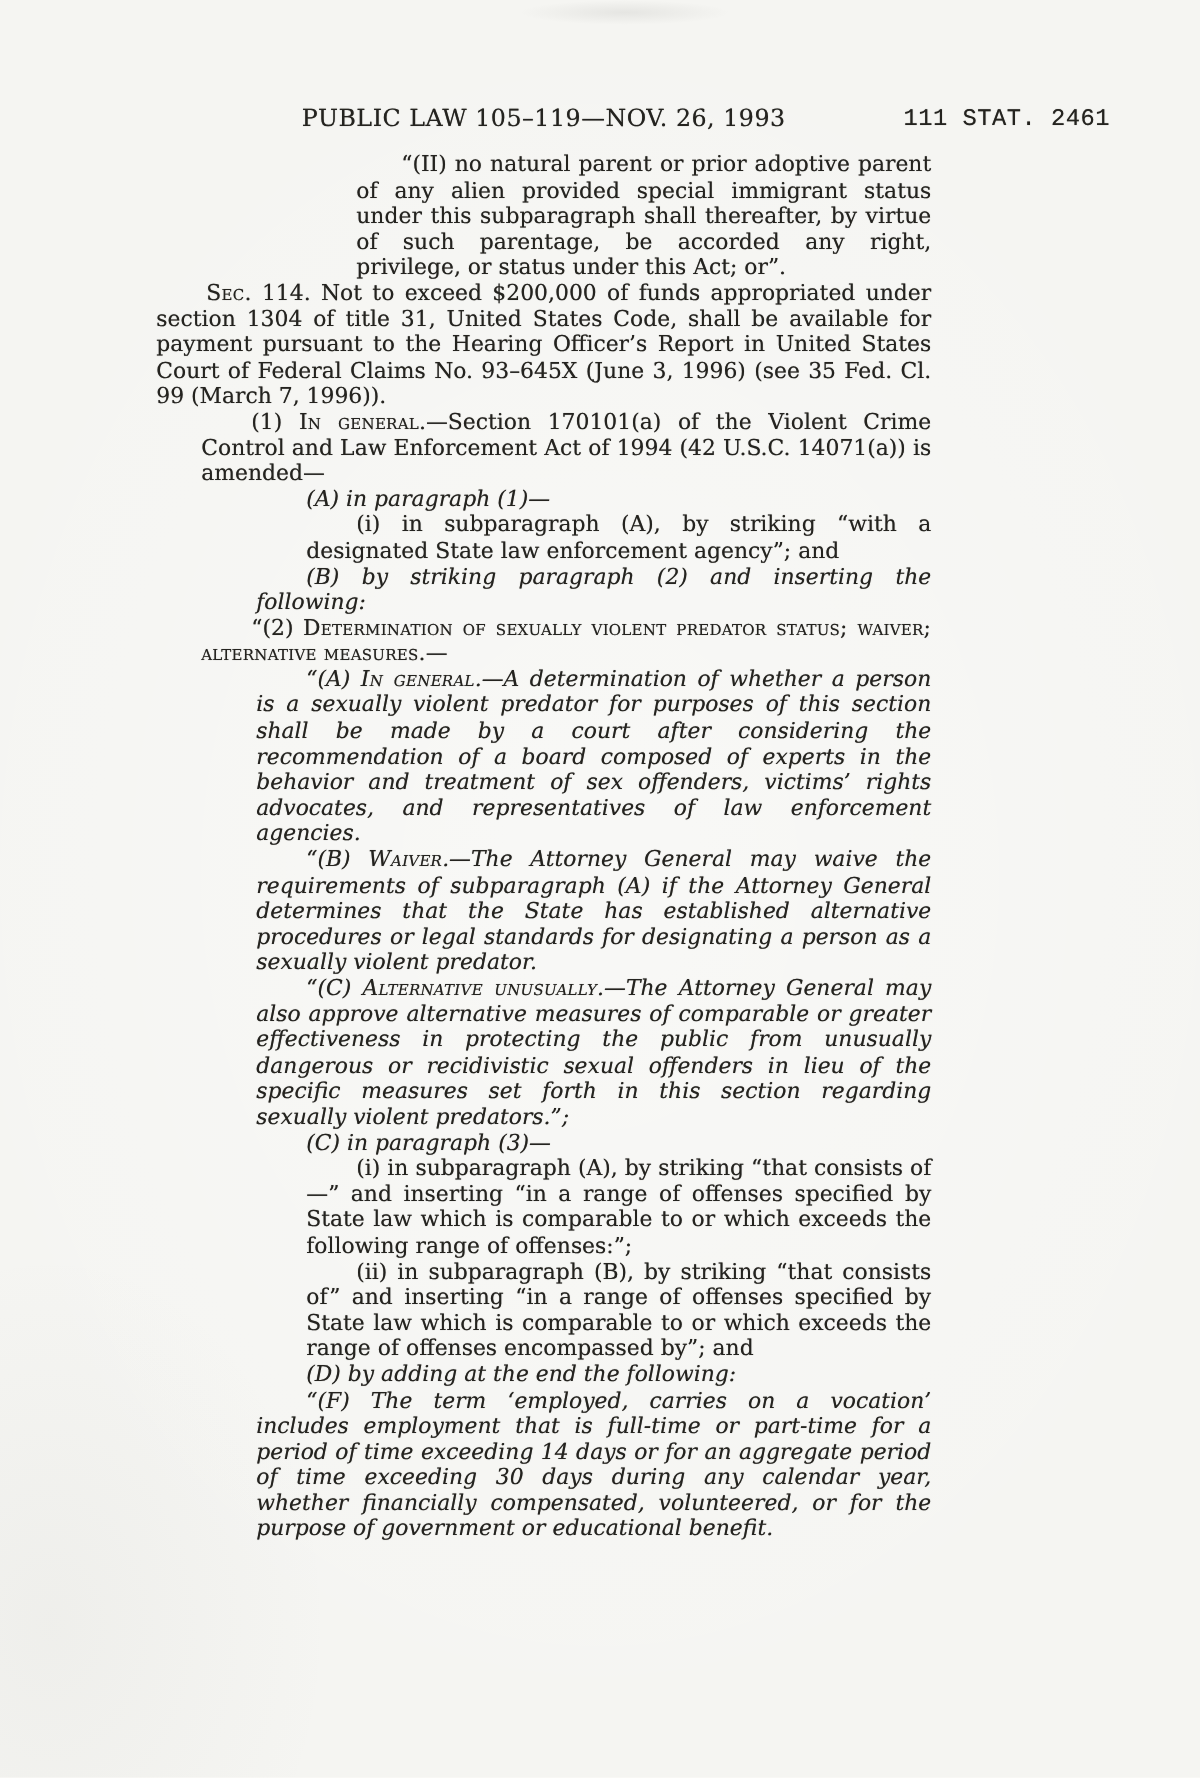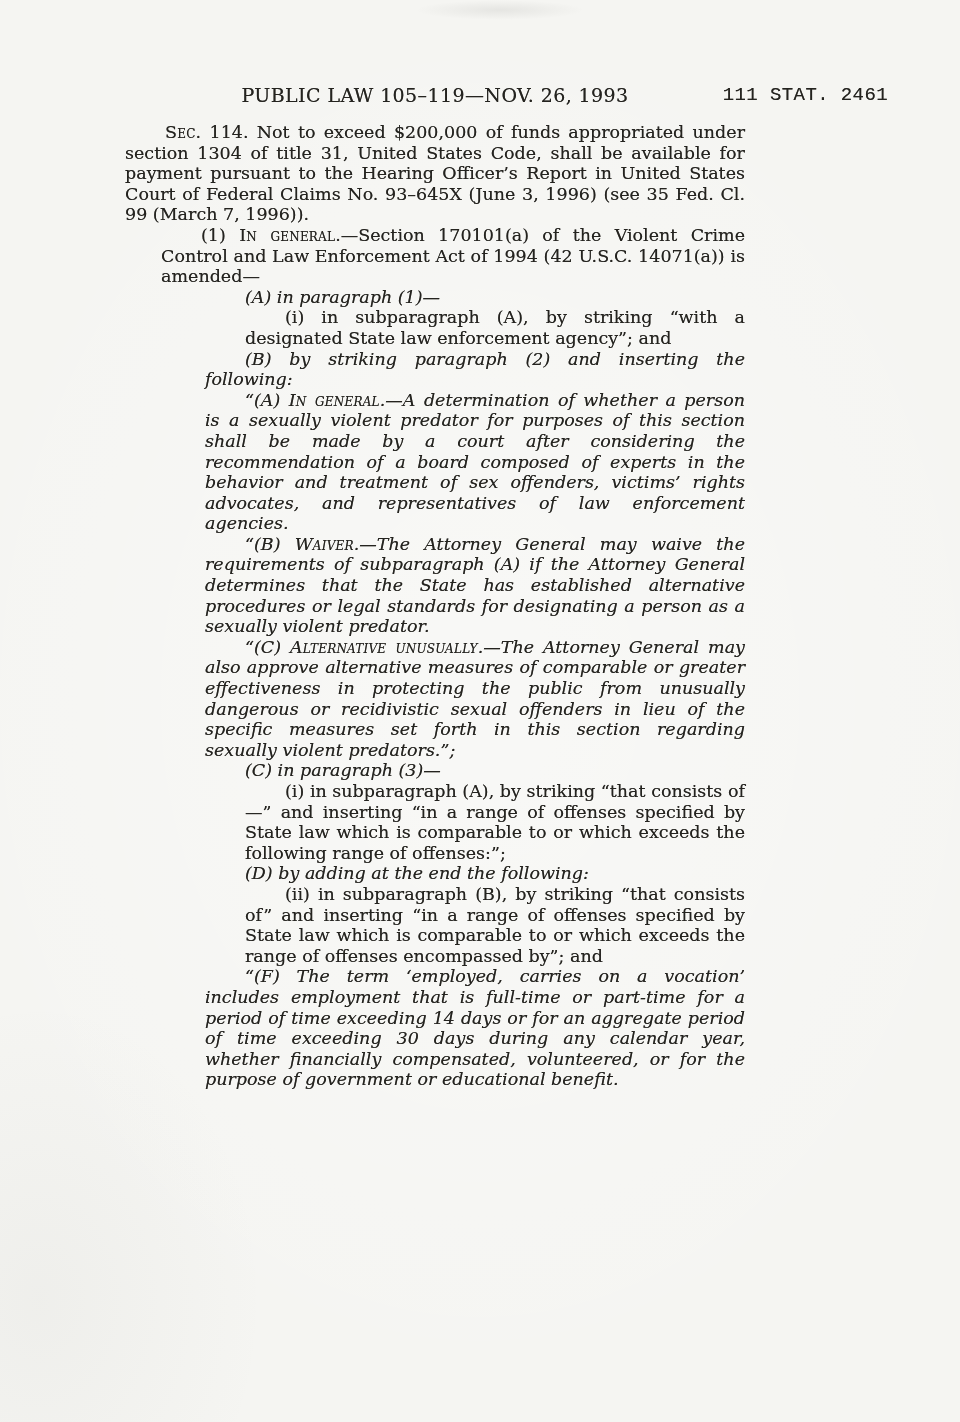--- a/index.html
+++ b/index.html
@@ -43,27 +43,29 @@
 </style>
 </head>
 <body>
 
 <div class="page">
   <div class="running-head">
     <span class="law-title">PUBLIC LAW 105–119—NOV. 26, 1993</span>
     <span class="stat-number">111 STAT. 2461</span>
   </div>
   <div class="doc-body">
+      <p class="para indent-4"><span>“(II) no natural parent or prior adoptive parent of any alien provided special immigrant status under this subparagraph shall thereafter, by virtue of such parentage, be accorded any right, privilege, or status under this Act; or”.</span></p>
       <p class="para indent-0"><span class="sc">Sec.</span><span> 114. Not to exceed $200,000 of funds appropriated under section 1304 of title 31, United States Code, shall be available for payment pursuant to the Hearing Officer’s Report in United States Court of Federal Claims No. 93–645X (June 3, 1996) (see 35 Fed. Cl. 99 (March 7, 1996)).</span></p>
       <p class="para indent-1"><span>(1) </span><span class="sc">In general</span><span>.—Section 170101(a) of the Violent Crime Control and Law Enforcement Act of 1994 (42 U.S.C. 14071(a)) is amended—</span></p>
       <p class="para indent-2"><span>(A) in paragraph (1)—</span></p>
       <p class="para indent-3"><span>(i) in subparagraph (A), by striking “with a designated State law enforcement agency”; and</span></p>
       <p class="para indent-2"><span>(B) by striking paragraph (2) and inserting the following:</span></p>
+      <p class="para indent-1"><span>“(2) </span><span class="sc">Determination of sexually violent predator status; waiver; alternative measures.—</span></p>
       <p class="para indent-2"><span>“(A) </span><span class="sc">In general</span><span>.—A determination of whether a person is a sexually violent predator for purposes of this section shall be made by a court after considering the recommendation of a board composed of experts in the behavior and treatment of sex offenders, victims’ rights advocates, and representatives of law enforcement agencies.</span></p>
       <p class="para indent-2"><span>“(B) </span><span class="sc">Waiver</span><span>.—The Attorney General may waive the requirements of subparagraph (A) if the Attorney General determines that the State has established alternative procedures or legal standards for designating a person as a sexually violent predator.</span></p>
       <p class="para indent-2"><span>“(C) </span><span class="sc">Alternative unusually</span><span>.—The Attorney General may also approve alternative measures of comparable or greater effectiveness in protecting the public from unusually dangerous or recidivistic sexual offenders in lieu of the specific measures set forth in this section regarding sexually violent predators.”;</span></p>
       <p class="para indent-2"><span>(C) in paragraph (3)—</span></p>
       <p class="para indent-3"><span>(i) in subparagraph (A), by striking “that consists of—” and inserting “in a range of offenses specified by State law which is comparable to or which exceeds the following range of offenses:”;</span></p>
+      <p class="para indent-3"><span>(ii) in subparagraph (B), by striking “that consists of” and inserting “in a range of offenses specified by State law which is comparable to or which exceeds the range of offenses encompassed by”; and</span></p>
       <p class="para indent-2"><span>(D) by adding at the end the following:</span></p>
-      <p class="para indent-3"><span>(ii) in subparagraph (B), by striking “that consists of” and inserting “in a range of offenses specified by State law which is comparable to or which exceeds the range of offenses encompassed by”; and</span></p>
       <p class="para indent-2"><span>“(F) The term ‘employed, carries on a vocation’ includes employment that is full-time or part-time for a period of time exceeding 14 days or for an aggregate period of time exceeding 30 days during any calendar year, whether financially compensated, volunteered, or for the purpose of government or educational benefit.</span></p>
     </div>
 </div>
 
 </body></html>

